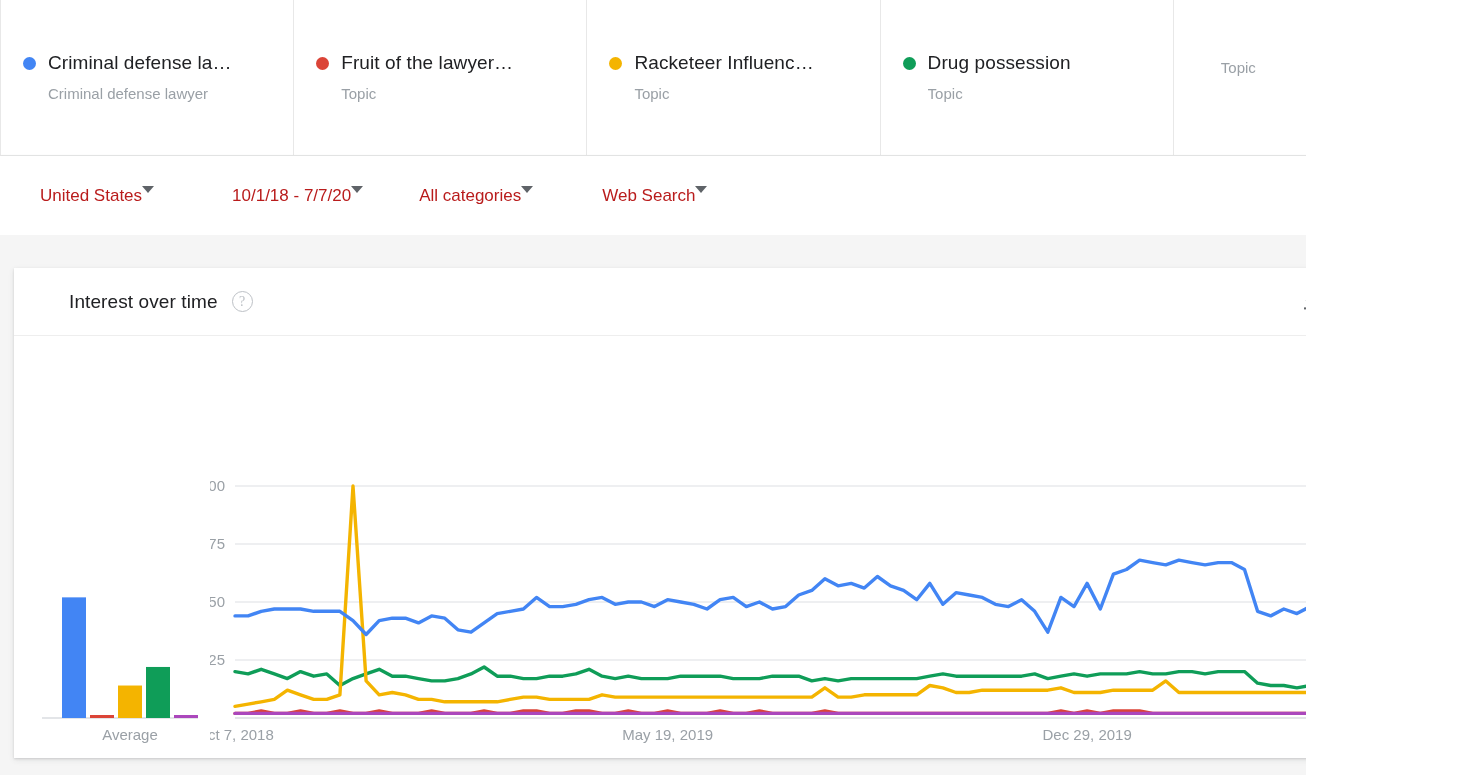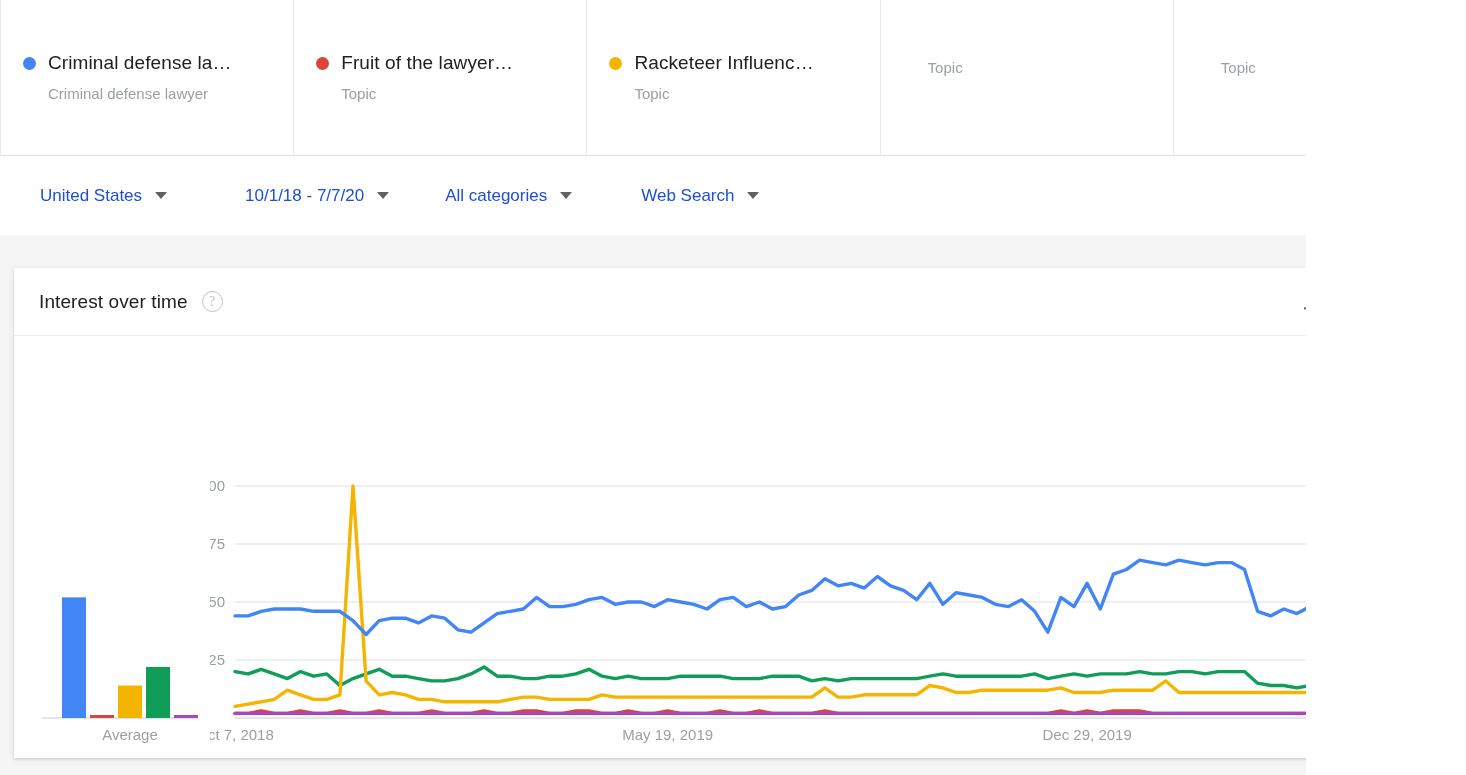--- a/index.html
+++ b/index.html
@@ -79,23 +79,21 @@
     width: 1466px;
     height: 79px;
     display: flex;
     align-items: center;
     background: #ffffff;
     box-shadow: 0 1px 3px rgba(60,64,67,.18);
     box-sizing: border-box;
   }
   .filter {
     display: flex;
-    align-items: center;
-    gap: 13px;
-    color: #1d4ed8;
+    color: #b91c1c;
     font-size: 17px;
     cursor: pointer;
     white-space: nowrap;
   }
   #f-region { margin-left: 40px; }
   #f-time   { margin-left: 78px; }
   #f-cat    { margin-left: 56px; }
   #f-prop   { margin-left: 69px; }
   .caret {
     width: 0; height: 0;
@@ -122,20 +120,21 @@
     box-shadow: 0 1px 2px rgba(60,64,67,.16), 0 2px 6px rgba(60,64,67,.10);
     box-sizing: border-box;
   }
   .card-header {
     position: relative;
     height: 68px;
     border-bottom: 1px solid #eeeeee;
     display: flex;
     align-items: center;
     box-sizing: border-box;
+    padding-left: 30px;
   }
   .card-title {
     margin-left: 25px;
     font-size: 19px;
     color: #202124;
     letter-spacing: .1px;
   }
   .help-icon {
     margin-left: 14px;
     width: 21px; height: 21px;
@@ -200,20 +199,24 @@
       <div class="term-sub">Topic</div>
     </div>
     <div class="term-card">
       <div class="term-head">
         <span class="dot" style="background:#f4b400"></span>
         <span class="term-title">Racketeer Influenc…</span>
       </div>
       <div class="term-sub">Topic</div>
     </div>
     <div class="term-card">
+      <div class="term-head">
+        <span class="dot" style="background:#0f9d58"></span>
+        <span class="term-title">Drug possession</span>
+      </div>
       <div class="term-sub">Topic</div>
     </div>
     <div class="term-card">
       <div class="term-sub">Topic</div>
     </div>
   </div>
 
   <div class="filter-bar">
     <div class="filter" id="f-region">
       <span>United States</span>

